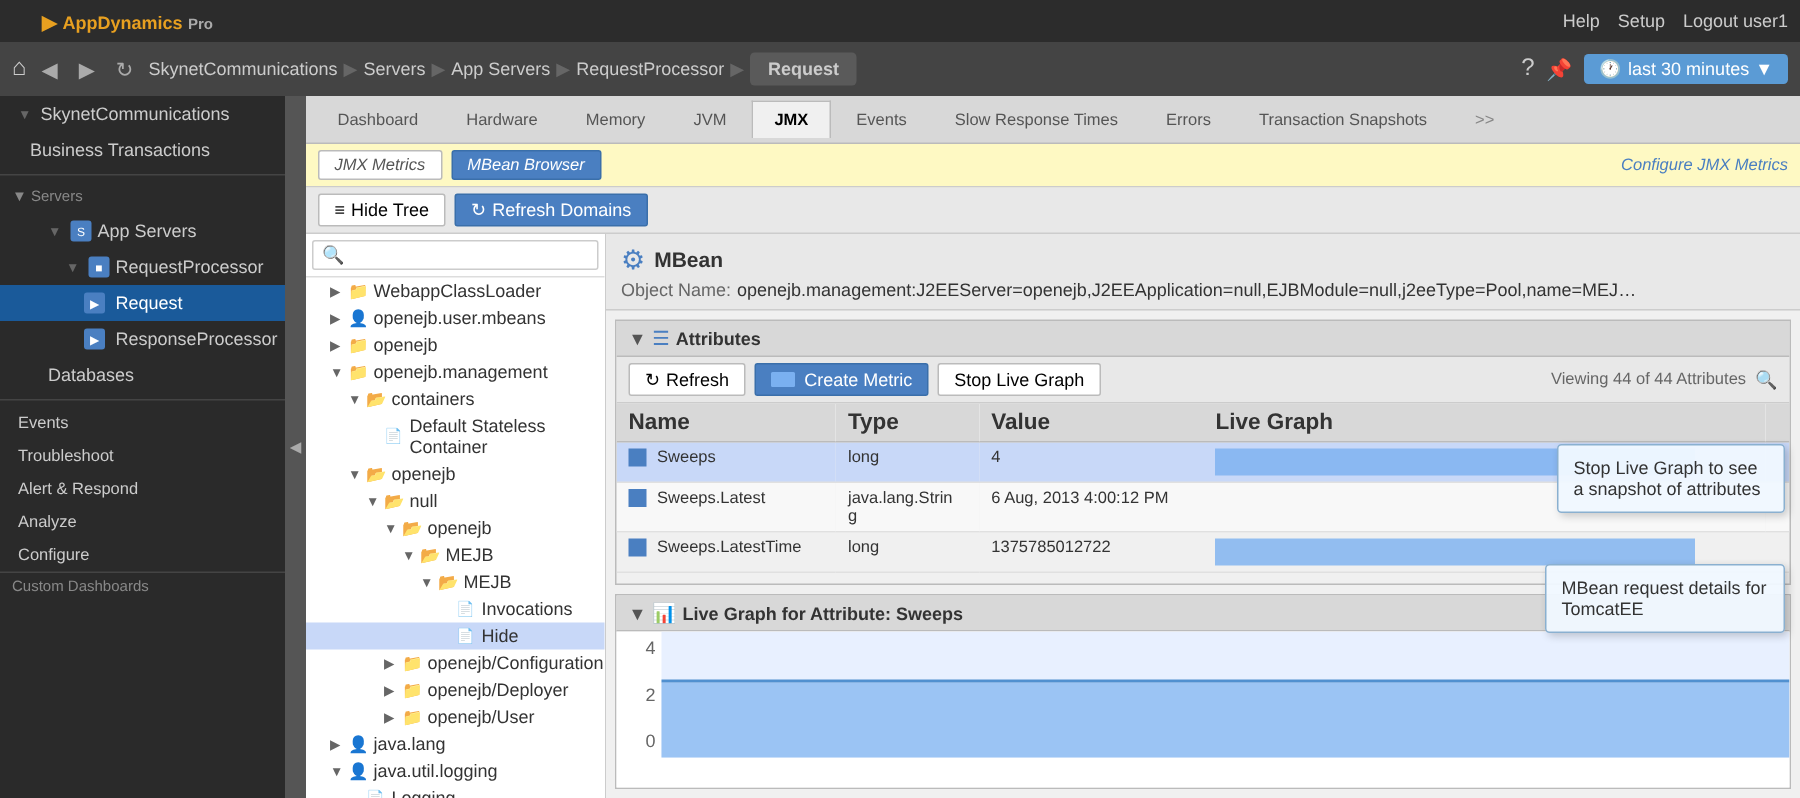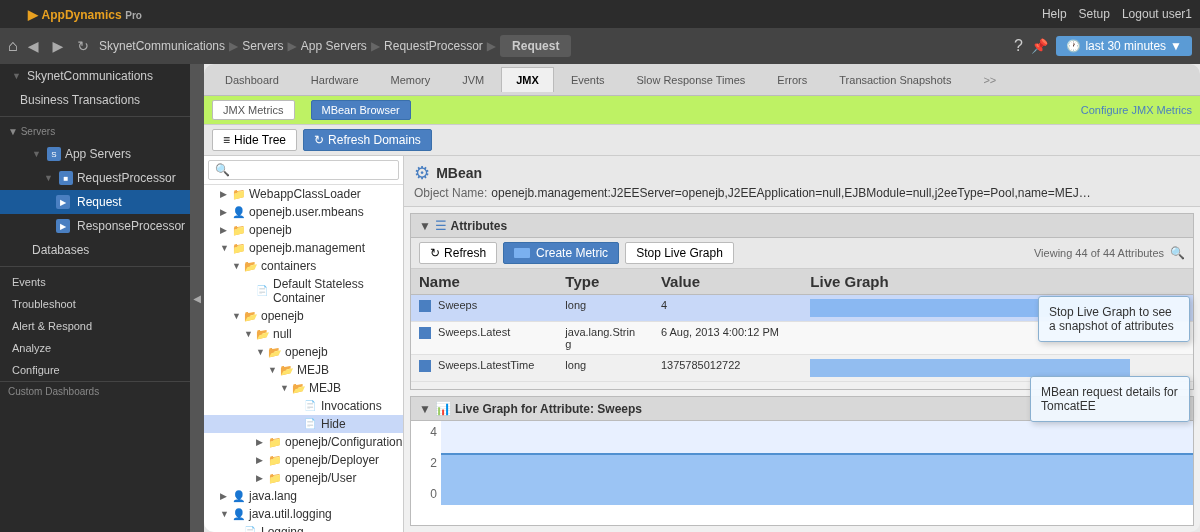--- a/index.html
+++ b/index.html
@@ -39,30 +39,30 @@
     .sidebar-item.indent1 { padding-left: 20px; }
     .sidebar-item.indent2 { padding-left: 32px; }
     .sidebar-item.indent3 { padding-left: 44px; }
     .sidebar-expand { color: #666; margin-right: 2px; font-size: 9px; }
     .sidebar-icon { width: 14px; height: 14px; border-radius: 2px; display: inline-flex; align-items: center; justify-content: center; font-size: 8px; flex-shrink: 0; }
     .icon-blue { background: #4a7fc1; color: #fff; }
     .sidebar-divider { border-top: 1px solid #444; margin: 4px 0; }
     .sidebar-toggle { width: 14px; background: #555; cursor: pointer; display: flex; align-items: center; justify-content: center; color: #aaa; font-size: 10px; flex-shrink: 0; }
 
     
-    .content { flex: 1; background: #f0f0f0; display: flex; flex-direction: column; overflow: hidden; border-radius: 10px; }
+    .content { flex: 1; background: #f0f0f0; display: flex; flex-direction: column; overflow: hidden; }
 
     
     .tab-bar { background: #d8d8d8; display: flex; align-items: center; border-bottom: 1px solid #bbb; padding: 0 6px; height: 32px; }
     .tab { padding: 6px 14px; cursor: pointer; color: #555; font-size: 11px; border: 1px solid transparent; border-bottom: none; margin-right: 2px; }
     .tab.active { background: #f0f0f0; border-color: #bbb; color: #000; font-weight: bold; border-bottom-color: #f0f0f0; }
     .tab.more { color: #888; }
 
     
-    .sub-tab-bar { background: #bef264; display: flex; align-items: center; padding: 4px 8px; gap: 16px; border-bottom: 1px solid #ccc; }
+    .sub-tab-bar { background: #fef9c3; display: flex; align-items: center; padding: 4px 8px; gap: 6px; border-bottom: 1px solid #ccc; font-style: italic; }
     .sub-tab { padding: 3px 10px; cursor: pointer; color: #555; font-size: 11px; border: 1px solid #bbb; background: #fff; border-radius: 2px; }
     .sub-tab.active { background: #4a7fc1; color: #fff; border-color: #3a6faa; }
     .configure-link { margin-left: auto; color: #4a7fc1; cursor: pointer; font-size: 11px; text-decoration: none; }
 
     
     .toolbar { display: flex; align-items: center; padding: 4px 8px; background: #e8e8e8; border-bottom: 1px solid #ccc; gap: 6px; }
     .btn { padding: 3px 10px; border: 1px solid #bbb; background: #fff; cursor: pointer; font-size: 11px; border-radius: 2px; display: flex; align-items: center; gap: 4px; }
     .btn.btn-blue { background: #4a7fc1; color: #fff; border-color: #3a6faa; }
 
     

